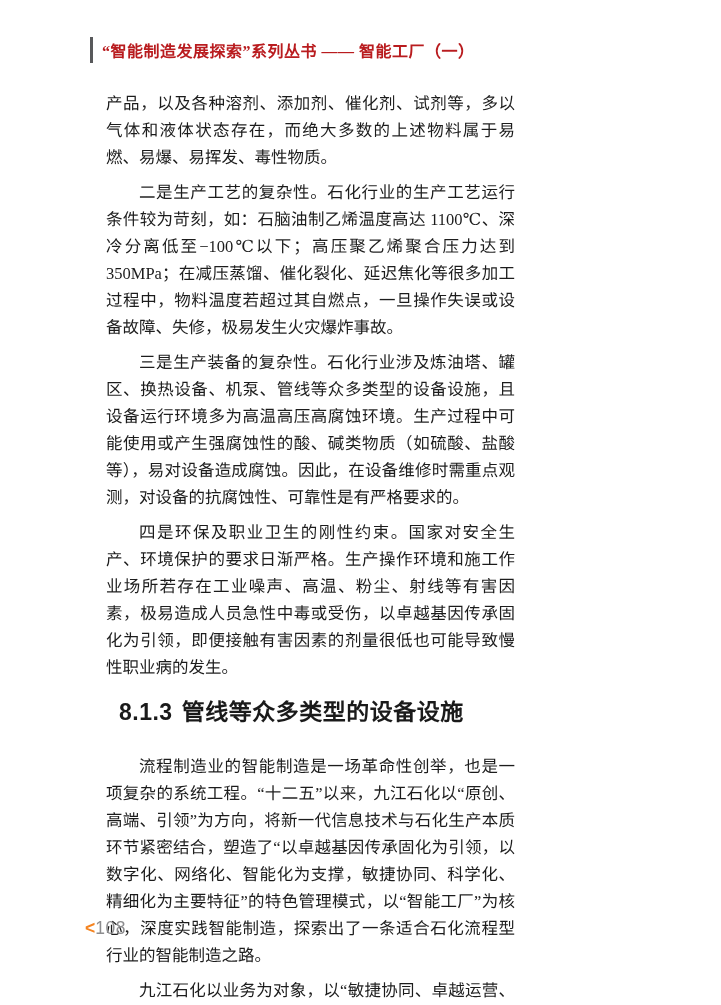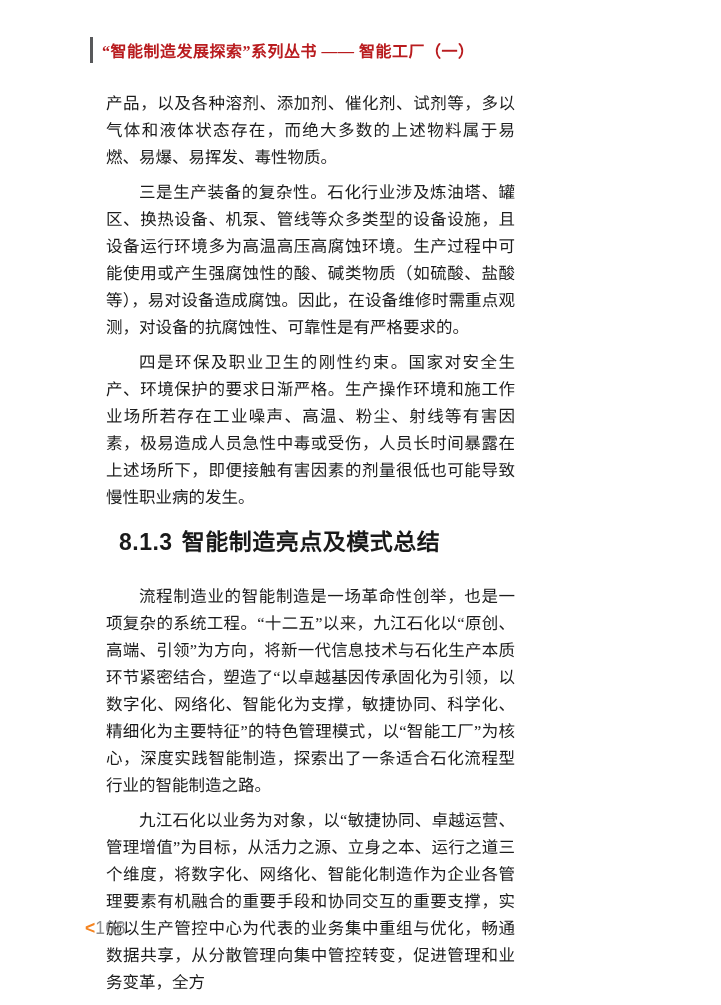--- a/index.html
+++ b/index.html
@@ -100,27 +100,28 @@
 
   <header class="running-header">
     <span class="header-rule"></span>
     <span class="header-text">“智能制造发展探索”系列丛书 —— 智能工厂（一）</span>
   </header>
 
   <main>
 
     <p class="body-para no-indent">产品，以及各种溶剂、添加剂、催化剂、试剂等，多以气体和液体状态存在，而绝大多数的上述物料属于易燃、易爆、易挥发、毒性物质。</p>
 
+    <p class="body-para">二是生产工艺的复杂性。石化行业的生产工艺运行条件较为苛刻，如：石脑油制乙烯温度高达 1100℃、深冷分离低至−100℃以下；高压聚乙烯聚合压力达到 350MPa；在减压蒸馏、催化裂化、延迟焦化等很多加工过程中，物料温度若超过其自燃点，一旦操作失误或设备故障、失修，极易发生火灾爆炸事故。</p>
 
     <p class="body-para">三是生产装备的复杂性。石化行业涉及炼油塔、罐区、换热设备、机泵、管线等众多类型的设备设施，且设备运行环境多为高温高压高腐蚀环境。生产过程中可能使用或产生强腐蚀性的酸、碱类物质（如硫酸、盐酸等），易对设备造成腐蚀。因此，在设备维修时需重点观测，对设备的抗腐蚀性、可靠性是有严格要求的。</p>
 
-    <p class="body-para">四是环保及职业卫生的刚性约束。国家对安全生产、环境保护的要求日渐严格。生产操作环境和施工作业场所若存在工业噪声、高温、粉尘、射线等有害因素，极易造成人员急性中毒或受伤，人员长时间暴露在上述场所下，即便接触有害因素的剂量很低也可能导致慢性职业病的发生。</p>
+    <p class="body-para">四是环保及职业卫生的刚性约束。国家对安全生产、环境保护的要求日渐严格。生产操作环境和施工作业场所若存在工业噪声、高温、粉尘、射线等有害因素，极易造成人员急性中毒或受伤，以卓越基因传承固化为引领，即便接触有害因素的剂量很低也可能导致慢性职业病的发生。</p>
 
     <h2 class="section-heading">
-      <span class="sec-num">8.1.3</span><span>智能制造亮点及模式总结</span>
+      <span class="sec-num">8.1.3</span><span>管线等众多类型的设备设施</span>
     </h2>
 
     <p class="body-para">流程制造业的智能制造是一场革命性创举，也是一项复杂的系统工程。“十二五”以来，九江石化以“原创、高端、引领”为方向，将新一代信息技术与石化生产本质环节紧密结合，塑造了“以卓越基因传承固化为引领，以数字化、网络化、智能化为支撑，敏捷协同、科学化、精细化为主要特征”的特色管理模式，以“智能工厂”为核心，深度实践智能制造，探索出了一条适合石化流程型行业的智能制造之路。</p>
 
 
     <p class="body-para">九江石化以业务为对象，以“敏捷协同、卓越运营、管理增值”为目标，从活力之源、立身之本、运行之道三个维度，将数字化、网络化、智能化制造作为企业各管理要素有机融合的重要手段和协同交互的重要支撑，实施以生产管控中心为代表的业务集中重组与优化，畅通数据共享，从分散管理向集中管控转变，促进管理和业务变革，全方</p>
 
   </main>
 
   <footer class="page-footer">

